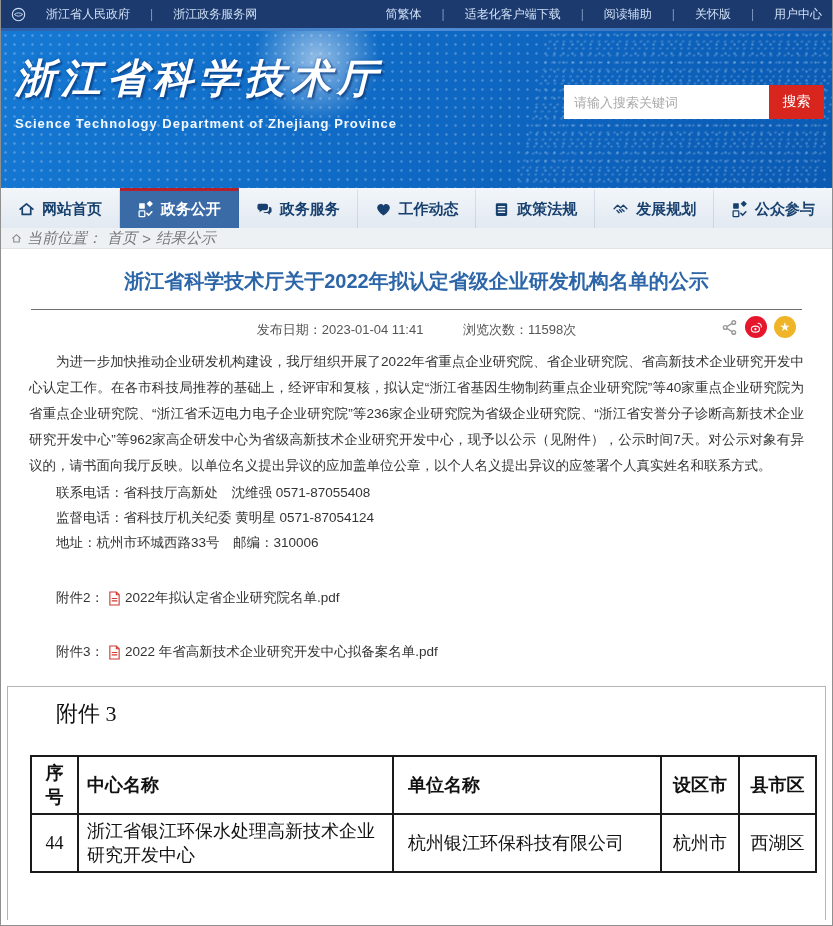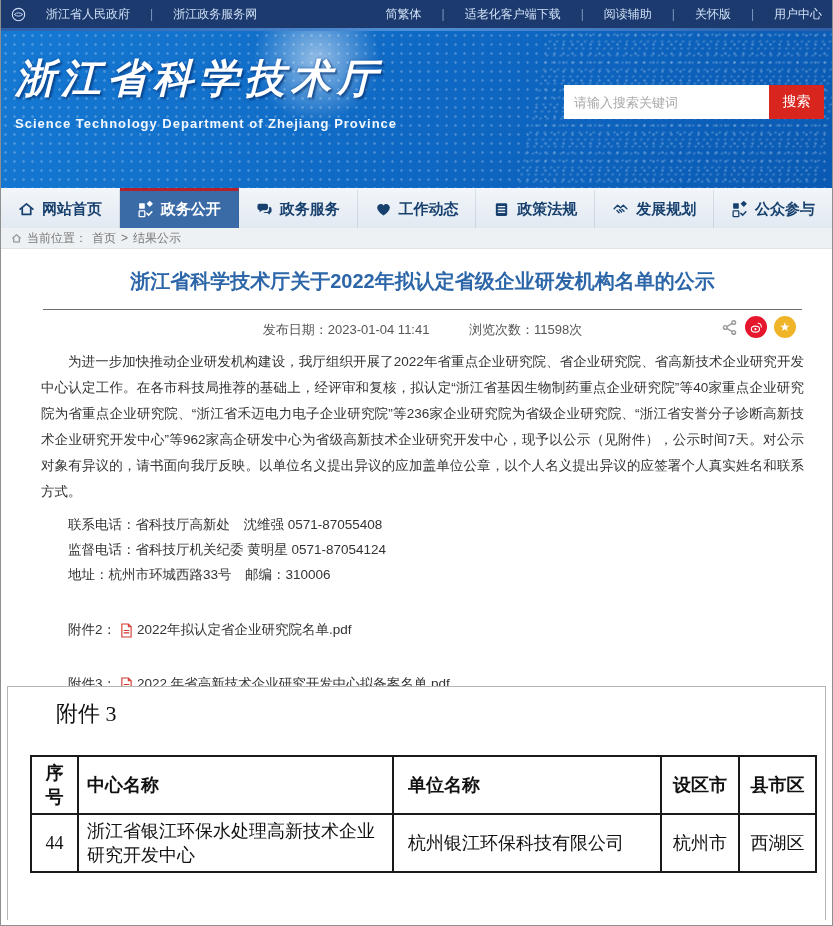--- a/index.html
+++ b/index.html
@@ -37,39 +37,39 @@
   
   .nav { height:40px; display:flex; background:linear-gradient(#f2f6fa,#e2e9f1); }
   .nav-item { flex:1; display:flex; align-items:center; justify-content:center; gap:7px;
       color:#17406e; font-size:15px; font-weight:bold; cursor:pointer; position:relative;
       border-right:1px solid rgba(23,64,110,.12); border-top:3px solid transparent; }
   .nav-item:last-child { border-right:none; }
   .nav-item svg { width:17px; height:17px; }
   .nav-item.active { background:#3b6ba6; color:#fff; border-top:3px solid #b5202a; }
 
   
-  .crumb { height:21px; background:#eef1f4; border-bottom:1px solid #e3e3e3; display:flex; align-items:center; gap:5px; padding:0 10px; font-size:12px; color:#777; }
+  .crumb { height:21px; background:#eef1f4; border-bottom:1px solid #e3e3e3; display:flex; align-items:center; gap:5px; padding:0 10px; font-size:15px; color:#777;font-style:italic; }
   .crumb svg { width:11px; height:11px; }
   .crumb a { color:#777; text-decoration:none; cursor:pointer; }
 
   
-  .article { height:437px; padding:16px 28px 0 40px; overflow:hidden; }
+  .article { height:437px; padding:16px 28px 0 28px; overflow:hidden; }
   .art-title { text-align:center; color:#2c66a8; font-size:20px; font-weight:bold; line-height:28px; padding:2px 40px 14px; }
   .art-rule { border:none; border-top:1px solid #6f6f6f; margin:0 2px; }
   .art-meta { position:relative; text-align:center; font-size:13px; color:#555; padding:11px 0 10px; }
   .art-meta .m { margin:0 18px; }
   .share { position:absolute; right:8px; top:6px; display:flex; align-items:center; gap:7px; }
   .share .sh-svg { width:17px; height:17px; cursor:pointer; }
   .badge { width:22px; height:22px; border-radius:50%; display:flex; align-items:center; justify-content:center; color:#fff; font-size:13px; cursor:pointer; }
   .badge.weibo { background:#e6162d; }
   .badge.star { background:#f0b428; font-size:12px; }
   .art-body { font-size:13.5px; color:#333; line-height:26px; text-align:justify; }
   .art-body .para { text-indent:2em; }
   .contact { font-size:13.5px; color:#333; line-height:24px; margin-left:2em; margin-top:1px; }
-  .contact:first-of-type { margin-top:8px; }
+  .contact:first-of-type { margin-top:2px; }
   .attach { font-size:13.5px; color:#333; line-height:22px; margin-left:2em; margin-top:32px; display:flex; align-items:center; gap:4px; }
   .attach.first { margin-top:22px; }
   .attach svg { width:13px; height:15px; }
   .attach .file { cursor:pointer; }
 
   
   .doc { margin:0 6px; border:1px solid #b5b5b5; border-bottom:none; height:234px; overflow:hidden;
       font-family:"Liberation Serif","DejaVu Serif",serif; color:#111; background:#fff; }
   .annex-label { font-size:22px; margin:12px 0 0 48px; }
   .doc-title { text-align:center; font-size:27px; font-weight:bold; letter-spacing:1px; margin-top:30px; }

